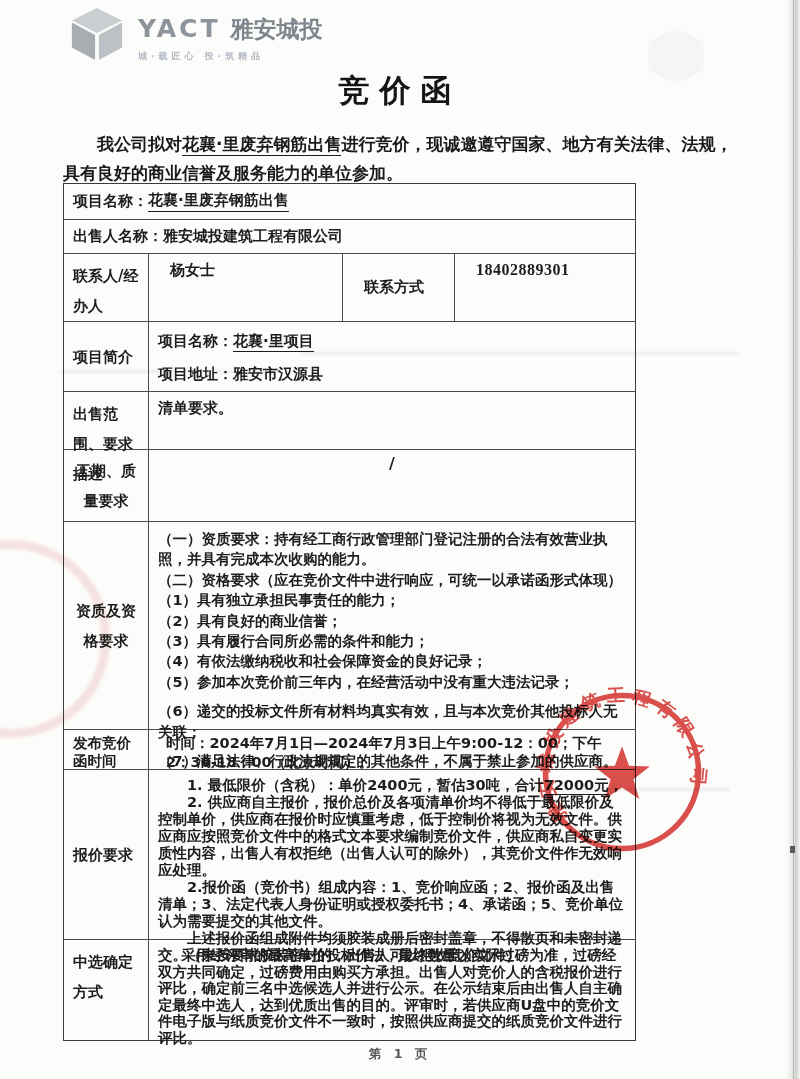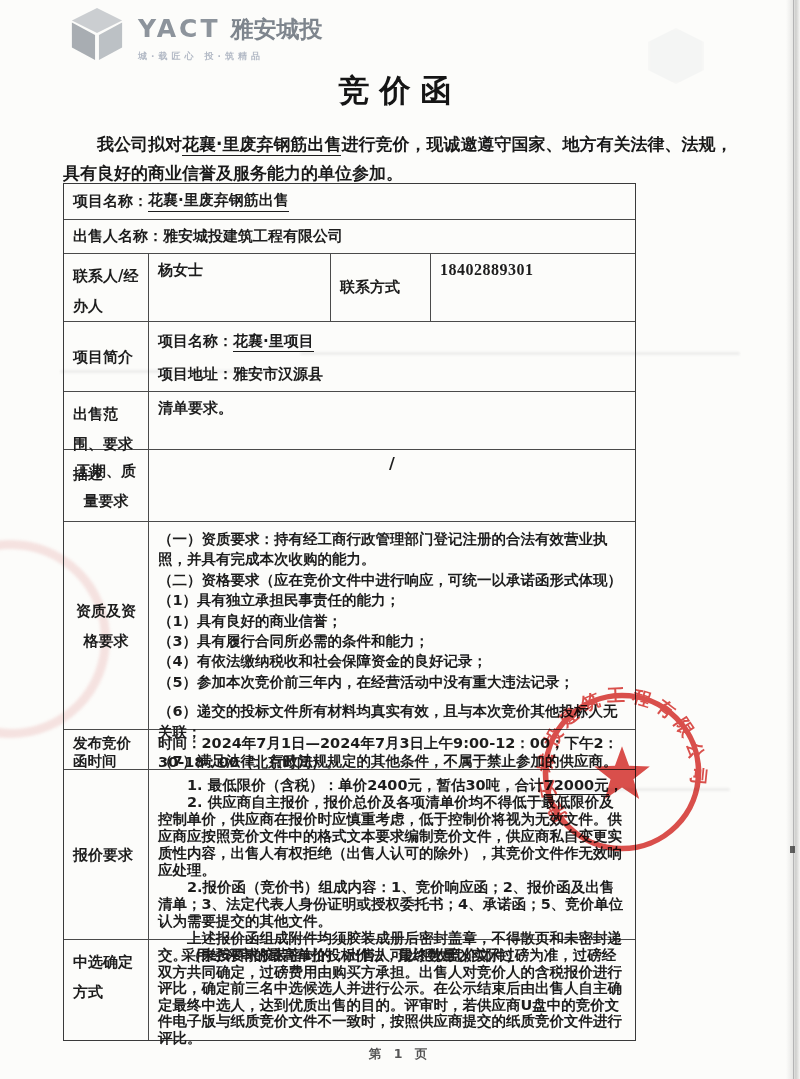--- a/index.html
+++ b/index.html
@@ -35,22 +35,22 @@
     display:flex;flex-direction:column;
   }
   .trow{display:flex;border-bottom:1px solid #4a4a4a;box-sizing:border-box;}
   .trow:last-child{border-bottom:none;}
   .cell{box-sizing:border-box;padding:7px 9px;font-size:15px;font-weight:600;color:#1d1d1d;}
   .label-cell{width:85px;flex:0 0 85px;border-right:1px solid #4a4a4a;line-height:30px;}
   .label-center{text-align:center;display:flex;align-items:center;justify-content:center;line-height:30px;}
   .label-mid{display:flex;align-items:center;line-height:30px;}
   .value-cell{flex:1;}
   .vmid{display:flex;align-items:center;}
-  .r1{height:36px;}.r2{height:34px;}.r3{height:68px;}.r4{height:70px;}
-  .r5{height:58px;}.r6{height:72px;}.r7{height:208px;}.r8{height:40px;}
+  .r1{height:36px;}.r2{height:34px;}.r3{height:68px;gap:12px;}.r4{height:70px;}
+  .r5{height:58px;}.r6{height:72px;}.r7{height:208px;}.r8{height:40px;gap:8px;}
   .r9{height:170px;}.r10{height:100px;}
   .sub-border{border-right:1px solid #4a4a4a;}
   .contact-name{width:182px;flex:0 0 182px;}
   .contact-mlabel{width:100px;flex:0 0 100px;}
   .phone{font-family:"Liberation Serif","DejaVu Serif",serif;font-weight:600;font-size:16px;letter-spacing:.5px;}
   .brief-line{margin:3px 0 14px 0;}
   .slash-cell{text-align:center;padding-top:4px;font-size:16px;}
   .qual .ql{line-height:20.4px;margin:0;}
   .qual .gap{margin-top:9px;}
   .small-cell{font-size:14.5px;line-height:18.5px;}
@@ -159,21 +159,21 @@
     <div class="cell label-cell label-center">工期、质量要求</div>
     <div class="cell value-cell slash-cell">/</div>
   </div>
 
   <div class="trow r7">
     <div class="cell label-cell label-center">资质及资格要求</div>
     <div class="cell value-cell qual small-cell">
       <p class="ql">（一）资质要求：持有经工商行政管理部门登记注册的合法有效营业执照，并具有完成本次收购的能力。</p>
       <p class="ql">（二）资格要求（应在竞价文件中进行响应，可统一以承诺函形式体现）</p>
       <p class="ql">（1）具有独立承担民事责任的能力；</p>
-      <p class="ql">（1）具有良好的商业信誉；</p>
+      <p class="ql">（2）具有良好的商业信誉；</p>
       <p class="ql">（3）具有履行合同所必需的条件和能力；</p>
       <p class="ql">（4）有依法缴纳税收和社会保障资金的良好记录；</p>
       <p class="ql">（5）参加本次竞价前三年内，在经营活动中没有重大违法记录；</p>
       <p class="ql gap">（6）递交的投标文件所有材料均真实有效，且与本次竞价其他投标人无关联；</p>
       <p class="ql gap">（7）满足法律、行政法规规定的其他条件，不属于禁止参加的供应商。</p>
     </div>
   </div>
 
   <div class="trow r8">
     <div class="cell label-cell small-cell" style="line-height:18px;padding-top:4px;">发布竞价函时间</div>

